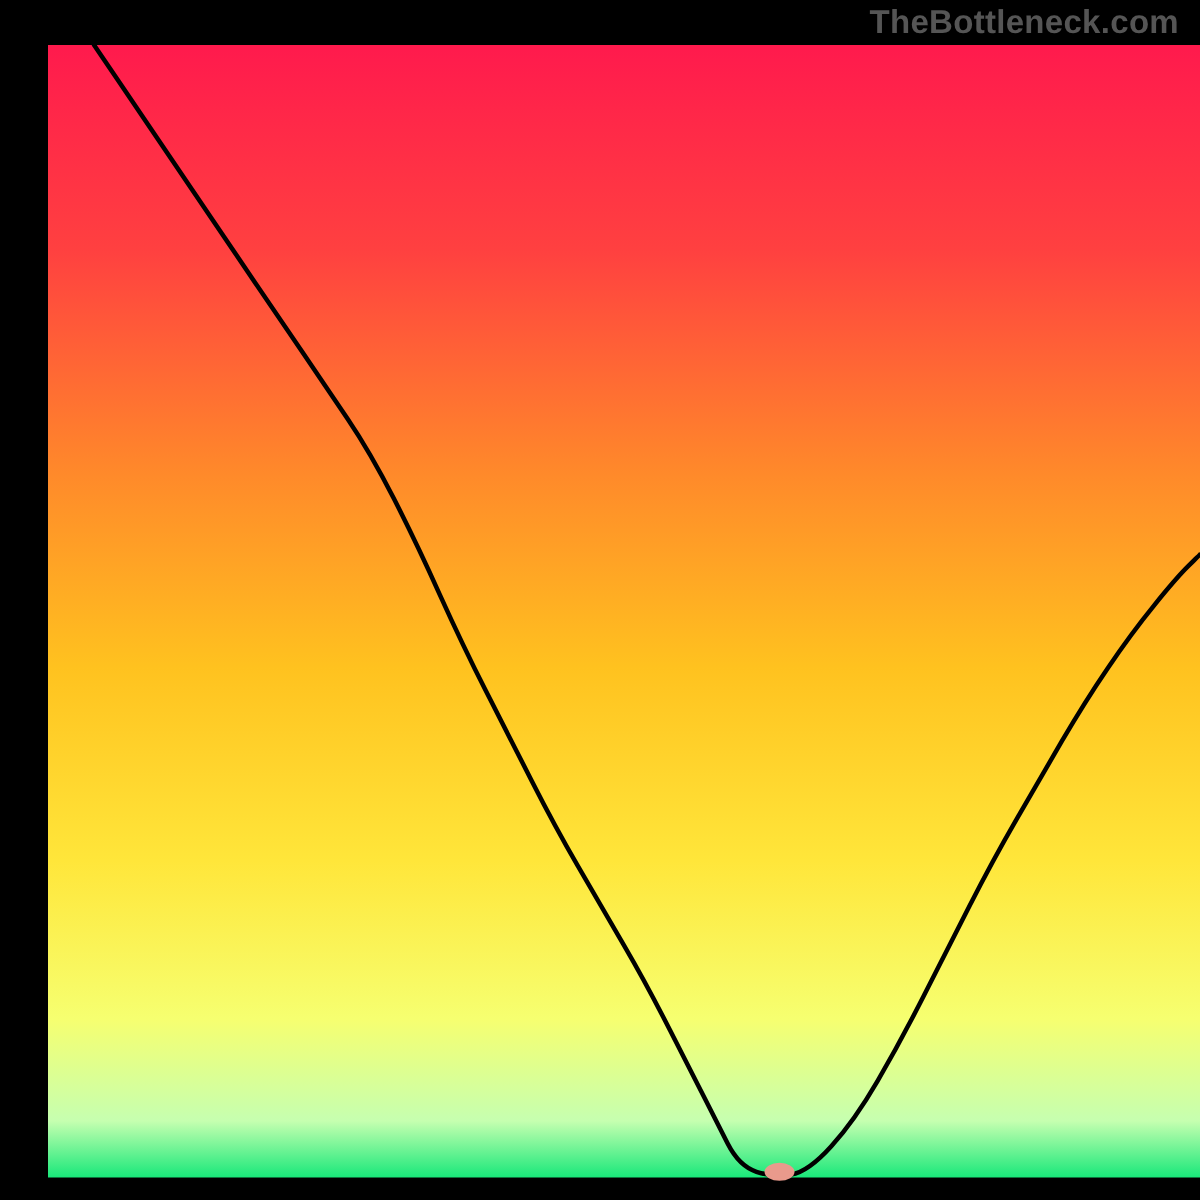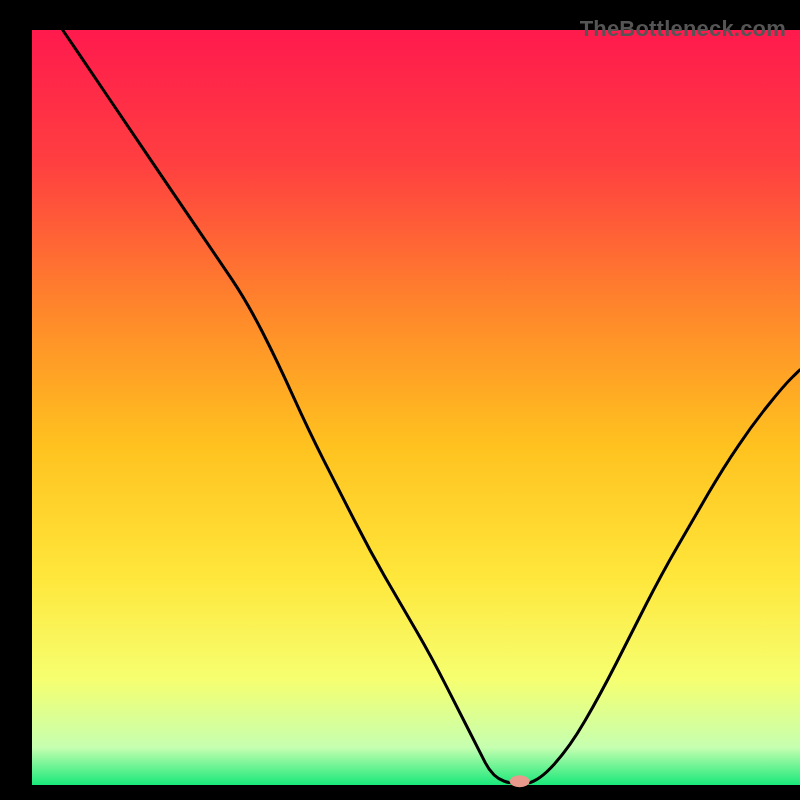--- a/index.html
+++ b/index.html
@@ -11,21 +11,21 @@
     background: #000;
     font-family: Arial, Helvetica, sans-serif;
   }
   .chart-container {
     position: relative;
     width: 800px;
     height: 800px;
   }
   .watermark {
     position: absolute;
-    top: 16px;
+    top: 2px;
     right: 14px;
     color: #555;
     font-size: 22px;
     font-weight: 600;
     letter-spacing: 0.2px;
     z-index: 4;
     user-select: none;
   }
   svg {
     display: block;

